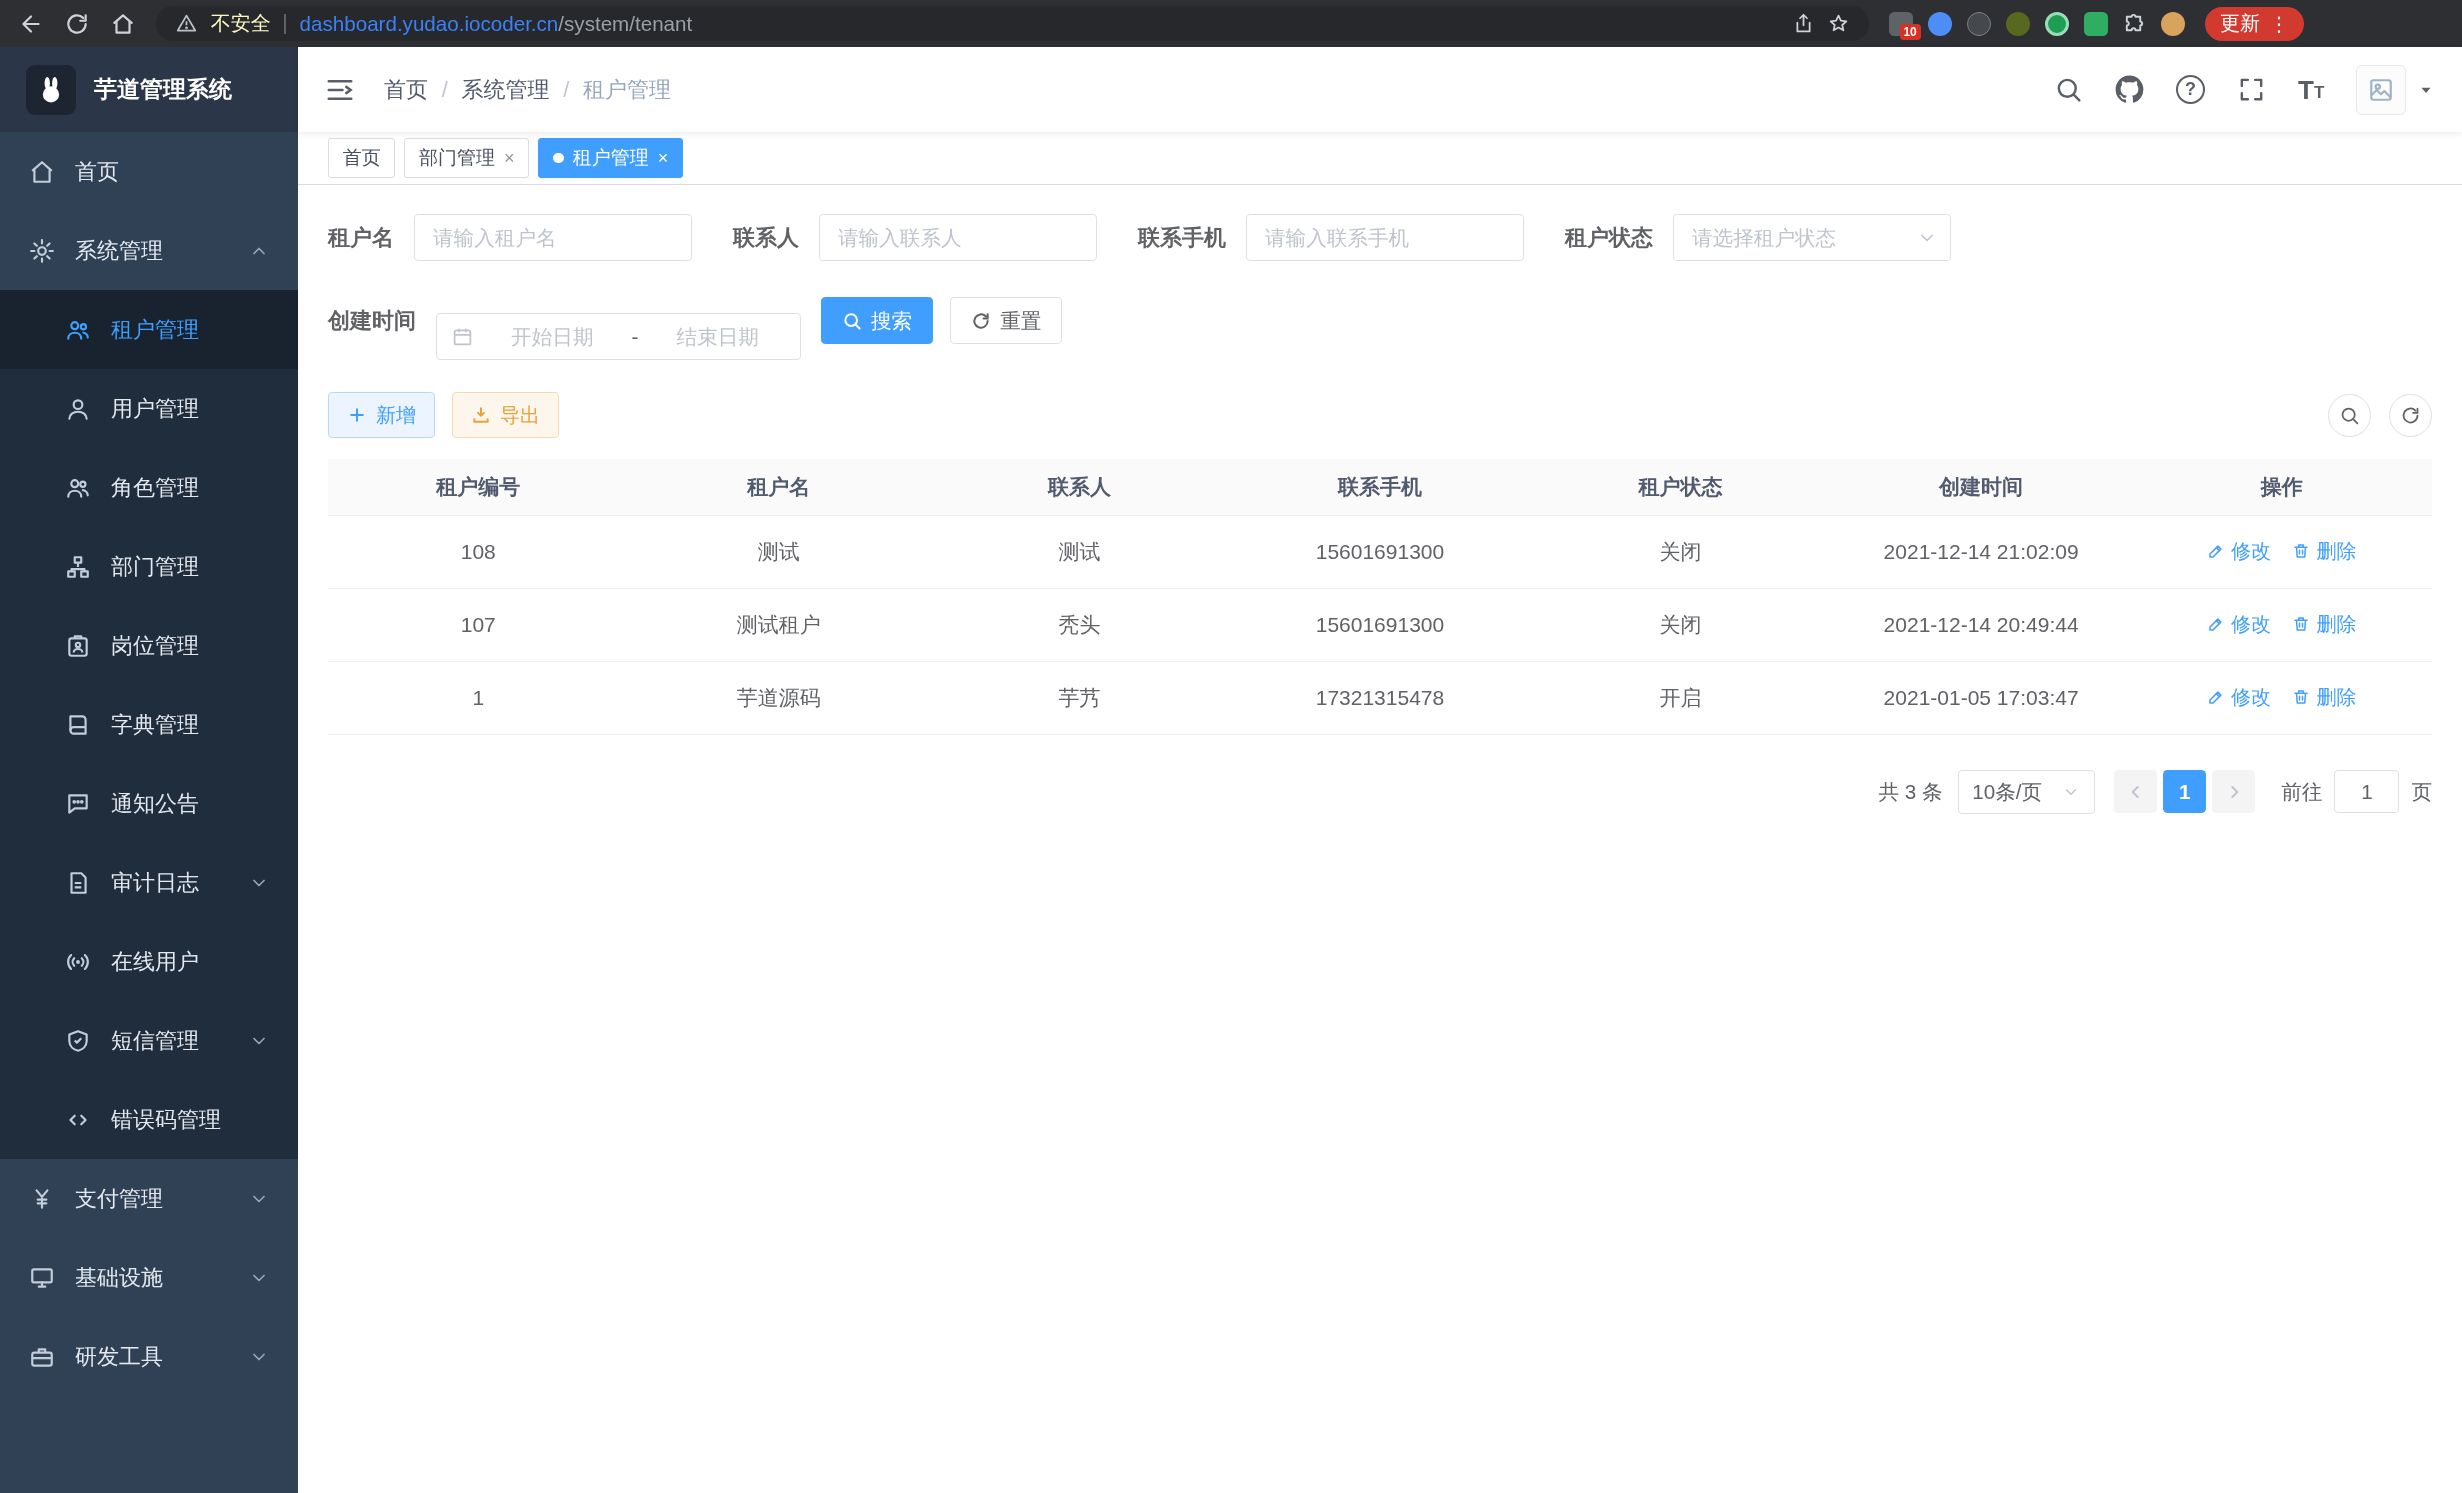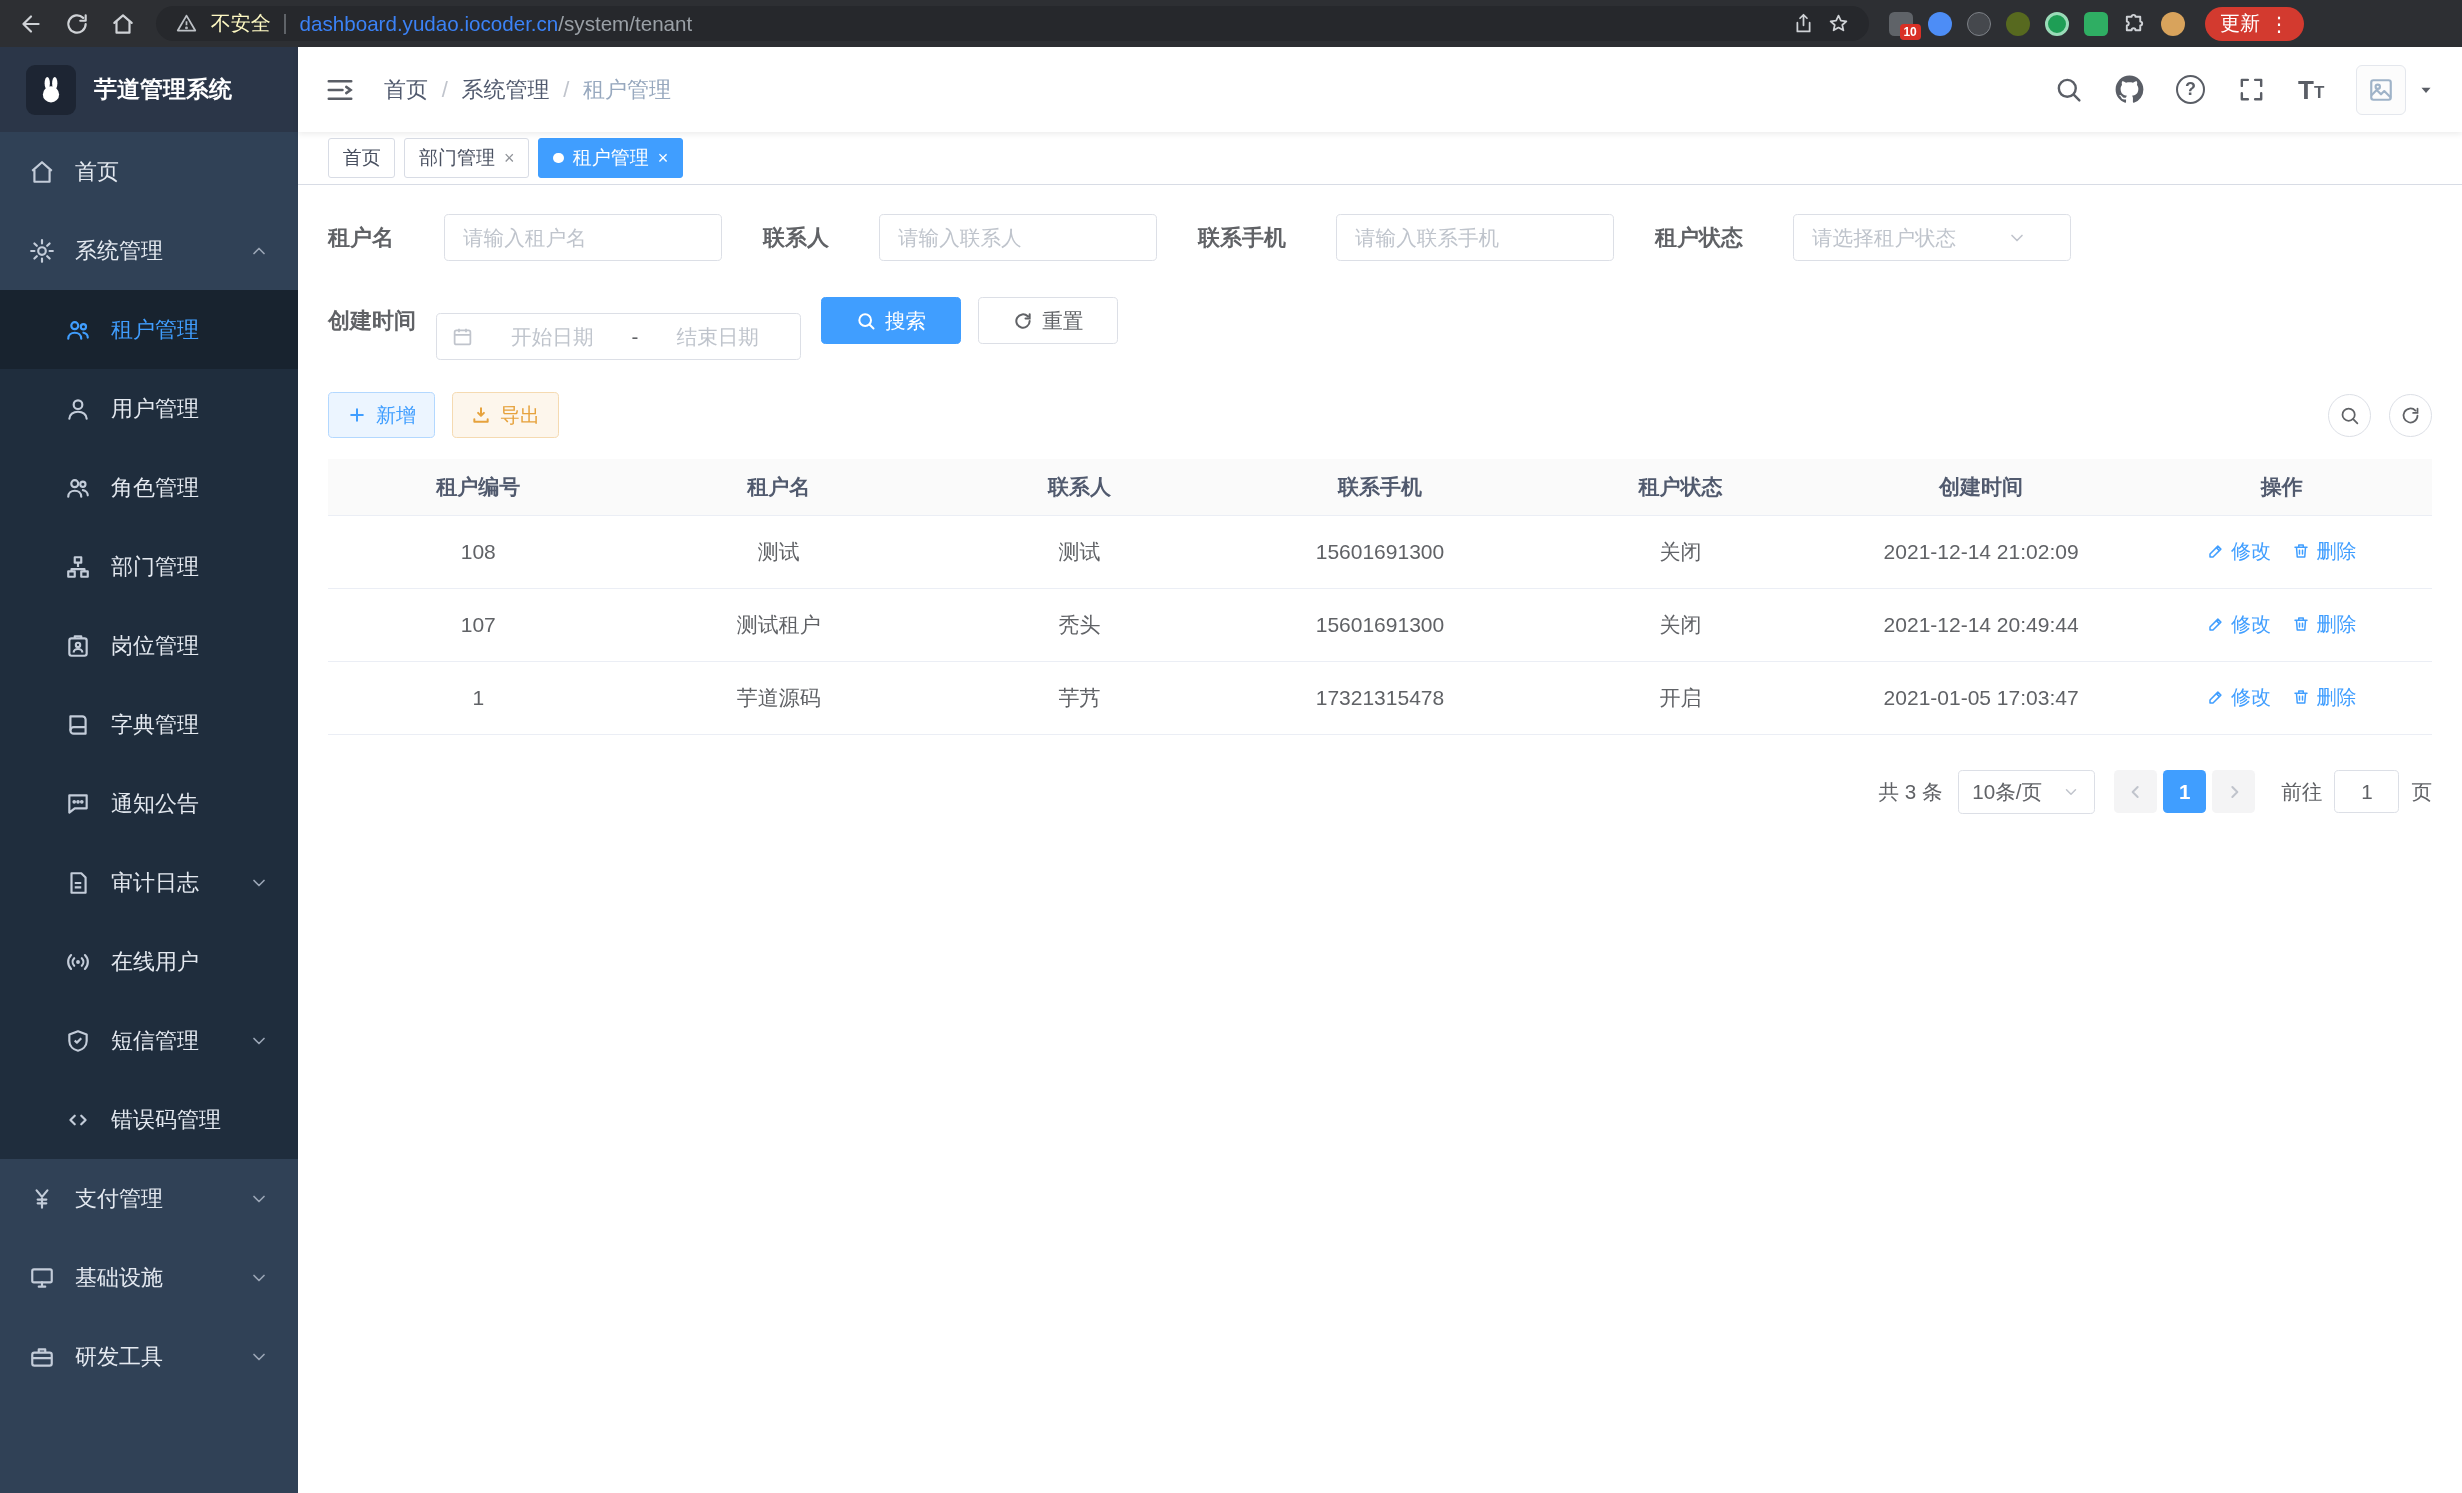--- a/index.html
+++ b/index.html
@@ -106,37 +106,36 @@
   .content { flex: 1; padding: 29px 30px 0; background: #fff; min-width: 0; }
 
   .filter-row { display: flex; align-items: center; }
   .filter-row + .filter-row { margin-top: 20px; }
   .f-item { display: flex; align-items: center; margin-right: 41px; }
   .f-label { font-size: 22px; font-weight: 600; color: #606266; margin-right: 20px; white-space: nowrap; }
   .f-input {
     width: 278px; height: 47px; border: 1.5px solid #dcdfe6; border-radius: 4.6px;
     padding: 0 18px; font-size: 20.6px; color: #606266; background: #fff; outline: none;
     font-family: inherit;
-    margin-left: 30px;
   }
   .f-input::placeholder { color: #bfc4cc; }
   .f-select { position: relative; width: 278px; }
   .f-select .f-input { width: 100%; padding-right: 43px; }
   .sel-caret { position: absolute; right: 13.7px; top: 13.7px; width: 20px; height: 20px; color: #c0c4cc; pointer-events: none; }
   .date-range {
     width: 365px; height: 47px; border: 1.5px solid #dcdfe6; border-radius: 4.6px; background: #fff;
     display: flex; align-items: center; padding: 0 15px; gap: 12px; font-size: 20.6px; cursor: pointer; margin-top: 32px;
   }
   .date-range .cal { width: 21px; height: 21px; color: #c0c4cc; flex-shrink: 0; }
   .dr-ph { color: #bfc4cc; flex: 1; text-align: center; white-space: nowrap; }
   .dr-sep { color: #606266; }
 
   .btn {
     height: 47px; border-radius: 4.6px; border: 1.5px solid #dcdfe6; background: #fff; color: #606266;
-    font-size: 20.6px; display: inline-flex; align-items: center; gap: 9px; padding: 0 34px;
+    font-size: 20.6px; display: inline-flex; align-items: center; gap: 9px; padding: 0 20px;
     cursor: pointer; font-family: inherit; white-space: nowrap;
   }
   .btn .bico { width: 20px; height: 20px; }
   .btn-primary { background: #409EFF; border-color: #409EFF; color: #fff; margin-left: 20px; }
   .btn-reset { margin-left: 17px; }
 
   .toolbar { display: flex; align-items: center; margin: 32px 0 21px; }
   .btn-sm { height: 46px; font-size: 20px; padding: 0 18px; }
   .btn-plain-primary { background: #ecf5ff; border-color: #b3d8ff; color: #409EFF; }
   .btn-plain-warning { background: #fdf6ec; border-color: #f5dab1; color: #E6A23C; margin-left: 17px; }

